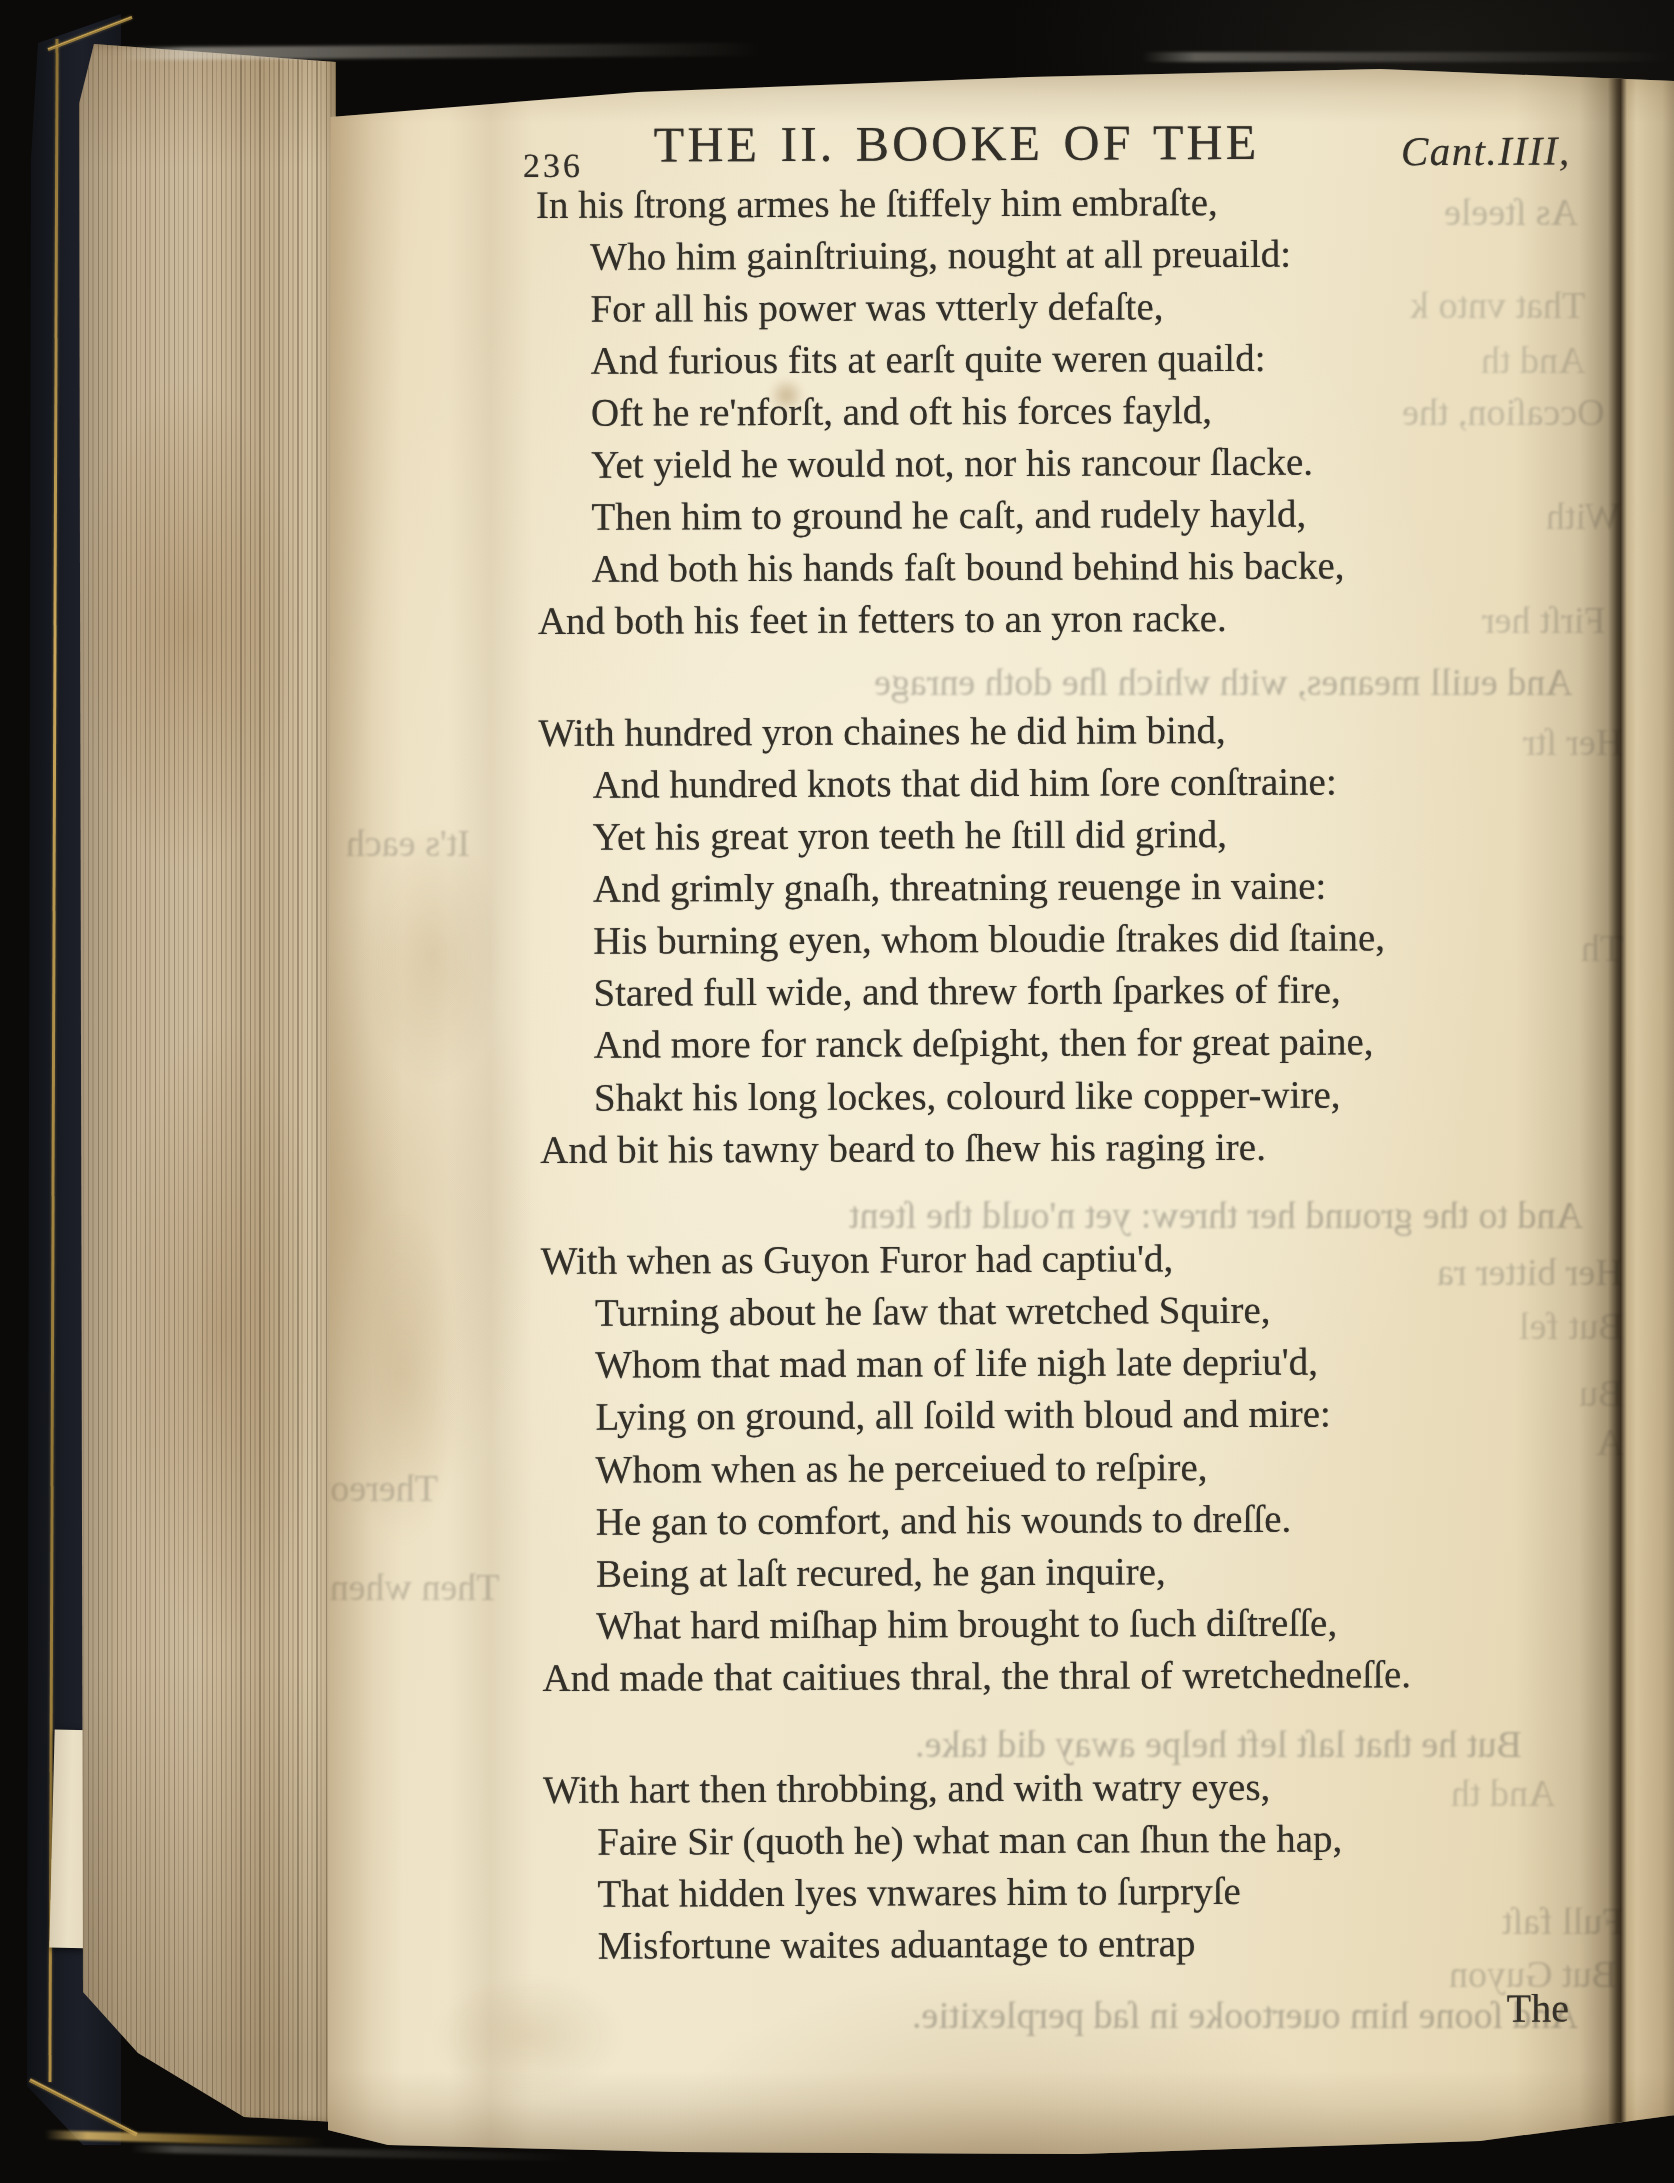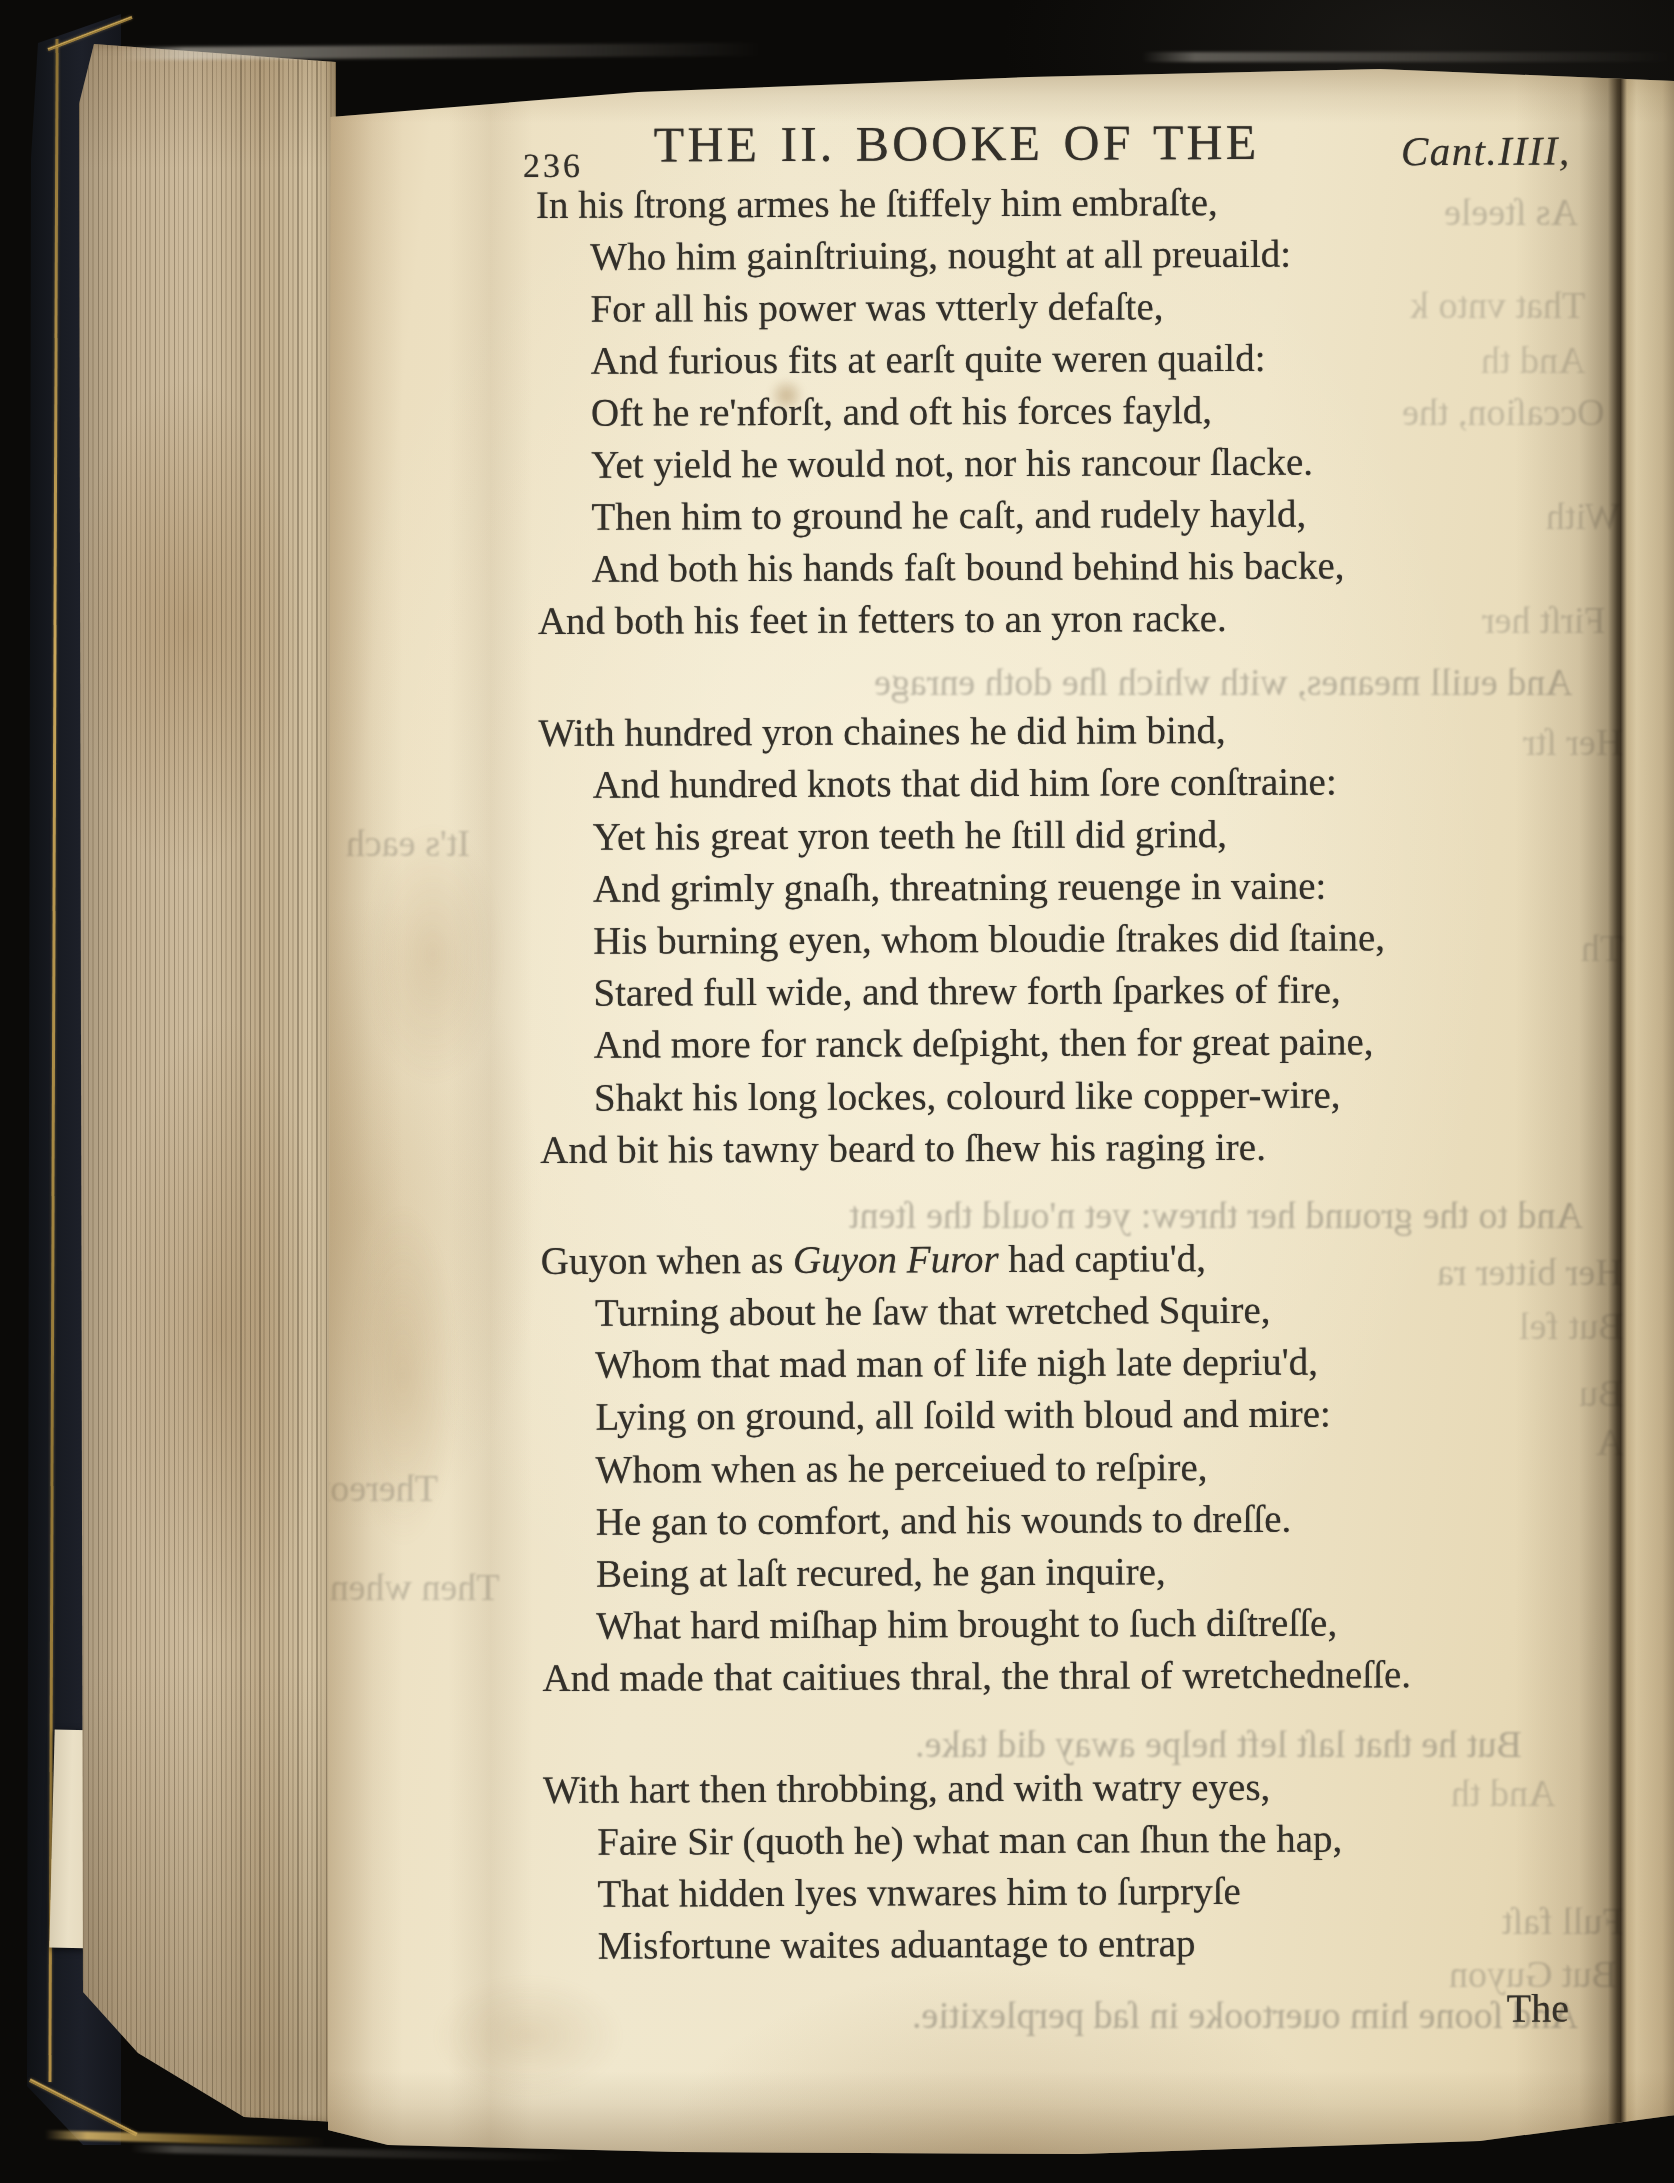--- a/index.html
+++ b/index.html
@@ -61,21 +61,21 @@
   .foxing{border-radius:50%;filter:blur(3px);}
   #fox1{left:35px;top:761px;width:140px;height:260px;background:radial-gradient(closest-side,rgba(150,112,62,.2),transparent);}
   #fox2{left:20px;top:1142px;width:110px;height:341px;background:radial-gradient(closest-side,rgba(145,108,58,.18),transparent);}
   #fox3{left:441px;top:315px;width:35px;height:35px;background:radial-gradient(closest-side,rgba(130,88,30,.35),transparent);}
   #fox4{left:105px;top:1913px;width:190px;height:120px;background:radial-gradient(closest-side,rgba(150,115,65,.16),transparent);}
 
   
   #text-layer{left:0;top:0;width:100%;height:100%;transform:rotate(-.25deg);}
   .line{position:absolute;white-space:nowrap;font-size:39px;line-height:52px;
     text-shadow:0 0 1px rgba(52,48,40,.6);}
-  .line .it{font-style:italic;}
+  .line .it{}
   #page-number{left:199px;top:75px;font-size:34px;letter-spacing:3px;}
   #header-title{left:330px;top:54px;font-size:50px;letter-spacing:3px;word-spacing:5px;
     text-shadow:0 0 1px rgba(45,42,36,.7);}
   #header-canto{left:1077px;top:64px;font-size:41px;font-style:italic;letter-spacing:1.5px;}
   #catchword{right:110px;top:1922px;font-size:40px;}
 
   
   .ghost{position:absolute;white-space:nowrap;font-size:38px;color:#6e6a5f;
     transform:scaleX(-1);filter:blur(1.3px);}
 </style>
@@ -152,21 +152,21 @@
             <div class="line" style="left: 266px; top: 694px;">And hundred knots that did him ſore conſtraine:</div>
             <div class="line" style="left: 266px; top: 746px;">Yet his great yron teeth he ſtill did grind,</div>
             <div class="line" style="left: 266px; top: 798px;">And grimly gnaſh, threatning reuenge in vaine:</div>
             <div class="line" style="left: 266px; top: 850px;">His burning eyen, whom bloudie ſtrakes did ſtaine,</div>
             <div class="line" style="left: 266px; top: 902px;">Stared full wide, and threw forth ſparkes of fire,</div>
             <div class="line" style="left: 266px; top: 954px;">And more for ranck deſpight, then for great paine,</div>
             <div class="line" style="left: 266px; top: 1007px;">Shakt his long lockes, colourd like copper-wire,</div>
             <div class="line" style="left: 212px; top: 1059px;">And bit his tawny beard to ſhew his raging ire.</div>
           </div>
           <div>
-            <div class="line" style="left: 212px; top: 1170px;"><span>Guyon when as </span><span class="it">Guyon Furor</span><span> had captiu'd,</span></div>
+            <div class="line" style="left: 212px; top: 1170px;"><span>With when as </span><span class="it">Guyon Furor</span><span> had captiu'd,</span></div>
             <div class="line" style="left: 266px; top: 1222px;">Turning about he ſaw that wretched Squire,</div>
             <div class="line" style="left: 266px; top: 1274px;">Whom that mad man of life nigh late depriu'd,</div>
             <div class="line" style="left: 266px; top: 1326px;">Lying on ground, all ſoild with bloud and mire:</div>
             <div class="line" style="left: 266px; top: 1379px;">Whom when as he perceiued to reſpire,</div>
             <div class="line" style="left: 266px; top: 1431px;">He gan to comfort, and his wounds to dreſſe.</div>
             <div class="line" style="left: 266px; top: 1483px;">Being at laſt recured, he gan inquire,</div>
             <div class="line" style="left: 266px; top: 1535px;">What hard miſhap him brought to ſuch diſtreſſe,</div>
             <div class="line" style="left: 212px; top: 1587px;">And made that caitiues thral, the thral of wretchedneſſe.</div>
           </div>
           <div>

